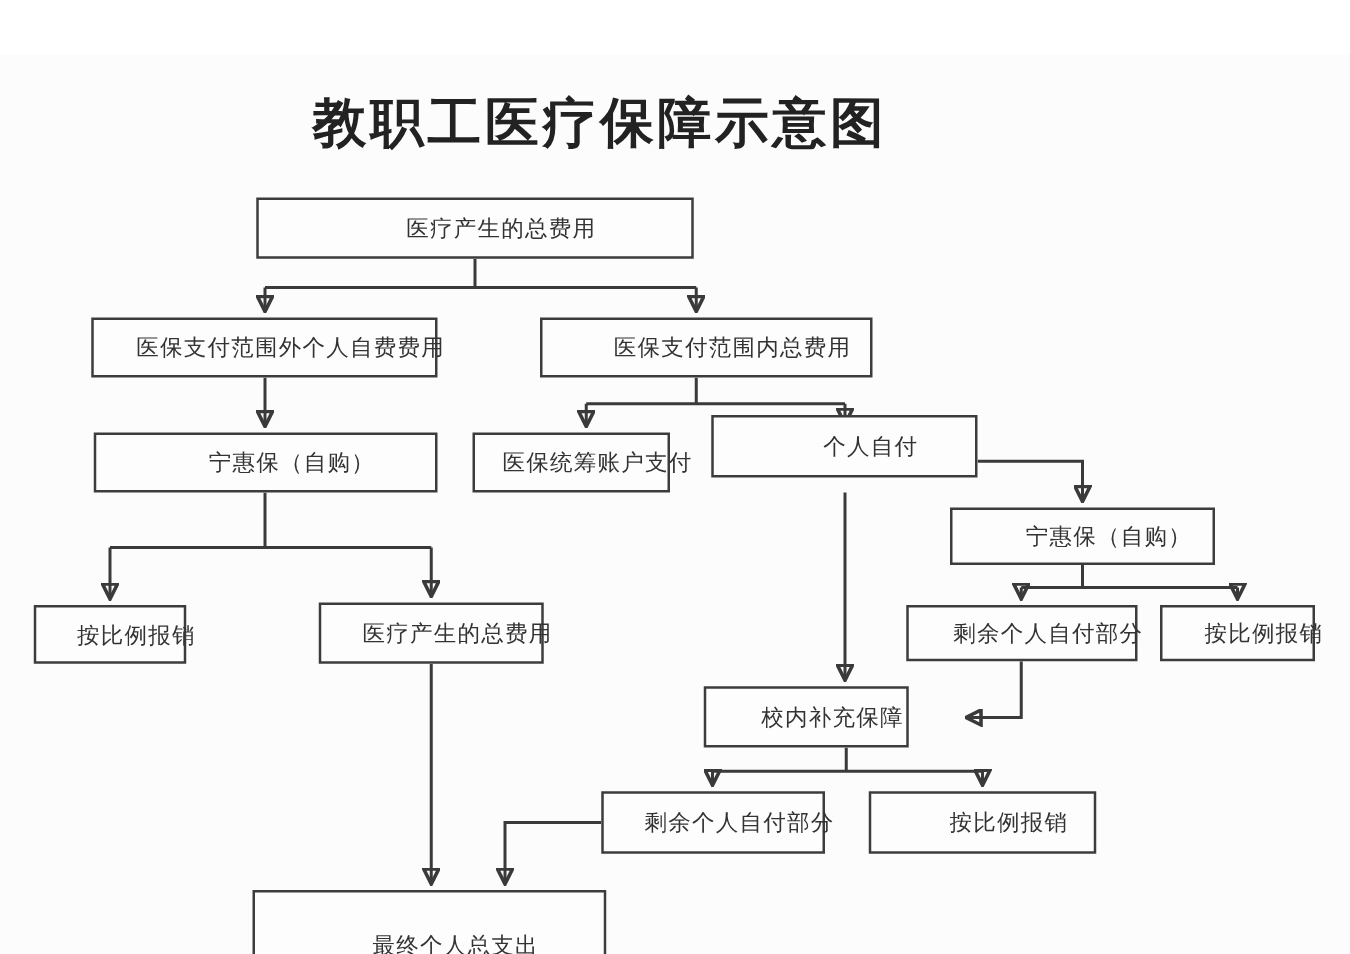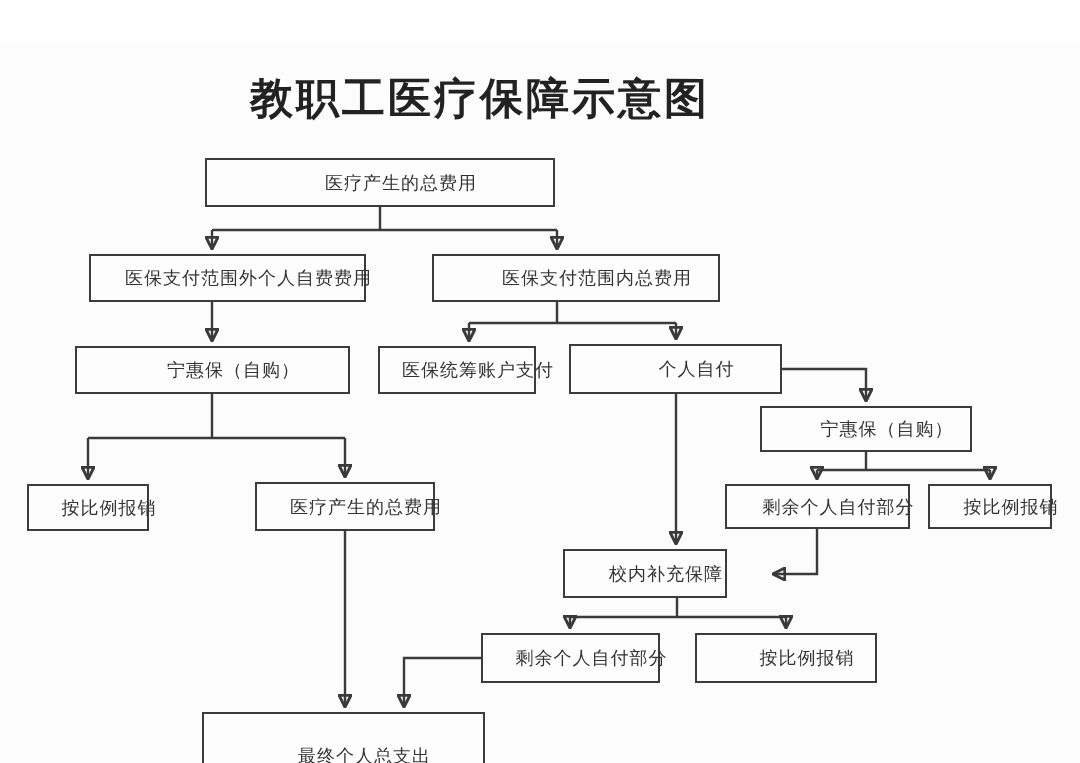--- a/index.html
+++ b/index.html
@@ -88,29 +88,29 @@
     <path d="M676,350 V499" marker-end="url(#arw)"></path>
     <path d="M817,485 V530 L774,530" marker-end="url(#arw)"></path>
     <path d="M570,573 V583" marker-end="url(#arw)"></path>
     <path d="M786,573 V583" marker-end="url(#arw)"></path>
     <path d="M345,487 V662" marker-end="url(#arw)"></path>
     <path d="M481,614 L404,614 L404,662" marker-end="url(#arw)"></path>
   </svg>
 
   <div class="node" style="left:205px; top:114px; width:350px; height:49px">医疗产生的总费用</div>
 
-  <div class="node" style="left:89px; top:210px; width:277px; height:48px">医保支付范围外个人自费费用</div>
+  <div class="node" style="left:73px; top:210px; width:277px; height:48px">医保支付范围外个人自费费用</div>
 
-  <div class="node" style="left:432px; top:210px; width:288px; height:48px">医保支付范围内总费用</div>
+  <div class="node" style="left:432px; top:210px; width:266px; height:48px">医保支付范围内总费用</div>
 
   <div class="node" style="left:75px; top:302px; width:275px; height:48px">宁惠保（自购）</div>
 
   <div class="node" style="left:378px; top:302px; width:158px; height:48px">医保统筹账户支付</div>
 
-  <div class="node" style="left:569px; top:300px; width:213px; height:50px">个人自付</div>
+  <div class="node" style="left:569px; top:288px; width:213px; height:50px">个人自付</div>
 
   <div class="node" style="left:760px; top:362px; width:212px; height:46px">宁惠保（自购）</div>
 
   <div class="node" style="left:27px; top:440px; width:122px; height:47px">按比例报销</div>
 
   <div class="node" style="left:255px; top:438px; width:180px; height:49px">医疗产生的总费用</div>
 
   <div class="node" style="left:725px; top:440px; width:185px; height:45px">剩余个人自付部分</div>
 
   <div class="node" style="left:928px; top:440px; width:124px; height:45px">按比例报销</div>

